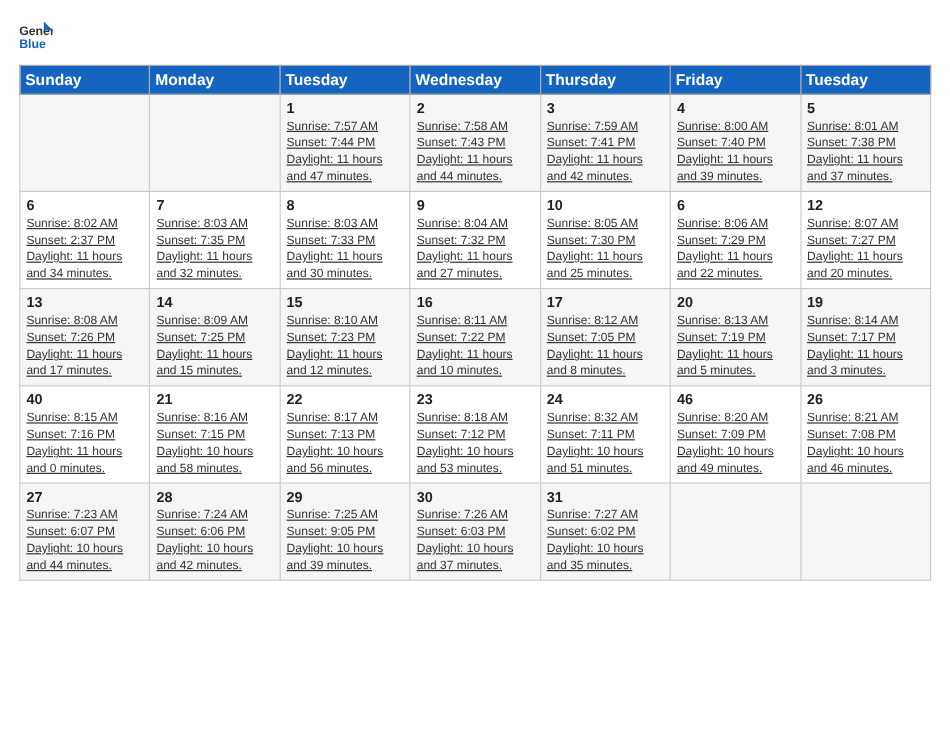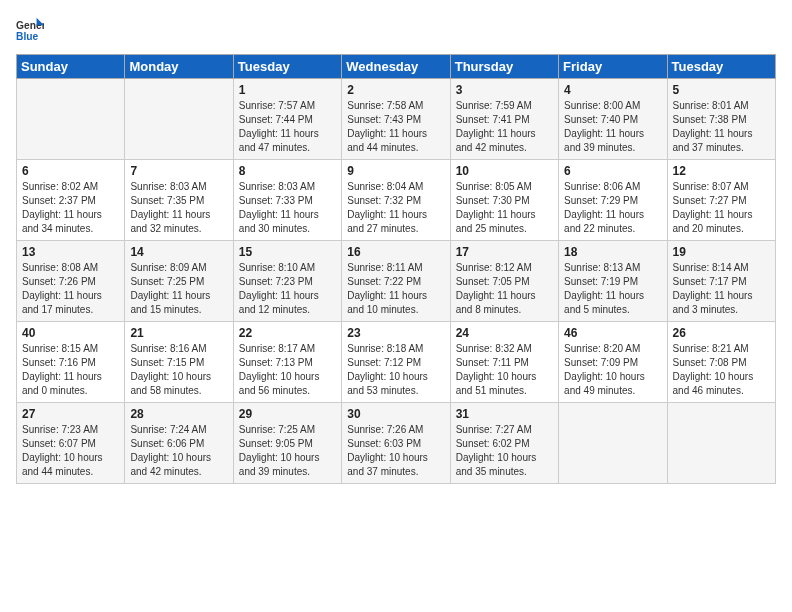--- a/index.html
+++ b/index.html
@@ -69,20 +69,21 @@
     .day-num {
       font-size: 12px;
       font-weight: bold;
       display: block;
       margin-bottom: 2px;
     }
     .cell-content {
       font-size: 10px;
       line-height: 1.4;
       color: #333;
+      text-decoration: underline;
     }
   </style>
 </head>
 <body>
 
 <div class="header-area">
   <div class="logo">
     <svg class="logo-icon" viewBox="0 0 30 30" xmlns="http://www.w3.org/2000/svg">
       <text x="0" y="14" font-size="11" font-weight="bold" fill="#333">General</text>
       <text x="0" y="26" font-size="11" font-weight="bold" fill="#1565c0">Blue</text>
@@ -211,21 +212,21 @@
 Sunset: 7:22 PM
 Daylight: 11 hours and 10 minutes.</div>
         </td>
         <td>
           <span class="day-num">17</span>
           <div class="cell-content">Sunrise: 8:12 AM
 Sunset: 7:05 PM
 Daylight: 11 hours and 8 minutes.</div>
         </td>
         <td>
-          <span class="day-num">18</span>
+          <span class="day-num">20</span>
           <div class="cell-content">Sunrise: 8:13 AM
 Sunset: 7:19 PM
 Daylight: 11 hours and 5 minutes.</div>
         </td>
         <td>
           <span class="day-num">19</span>
           <div class="cell-content">Sunrise: 8:14 AM
 Sunset: 7:17 PM
 Daylight: 11 hours and 3 minutes.</div>
         </td>

